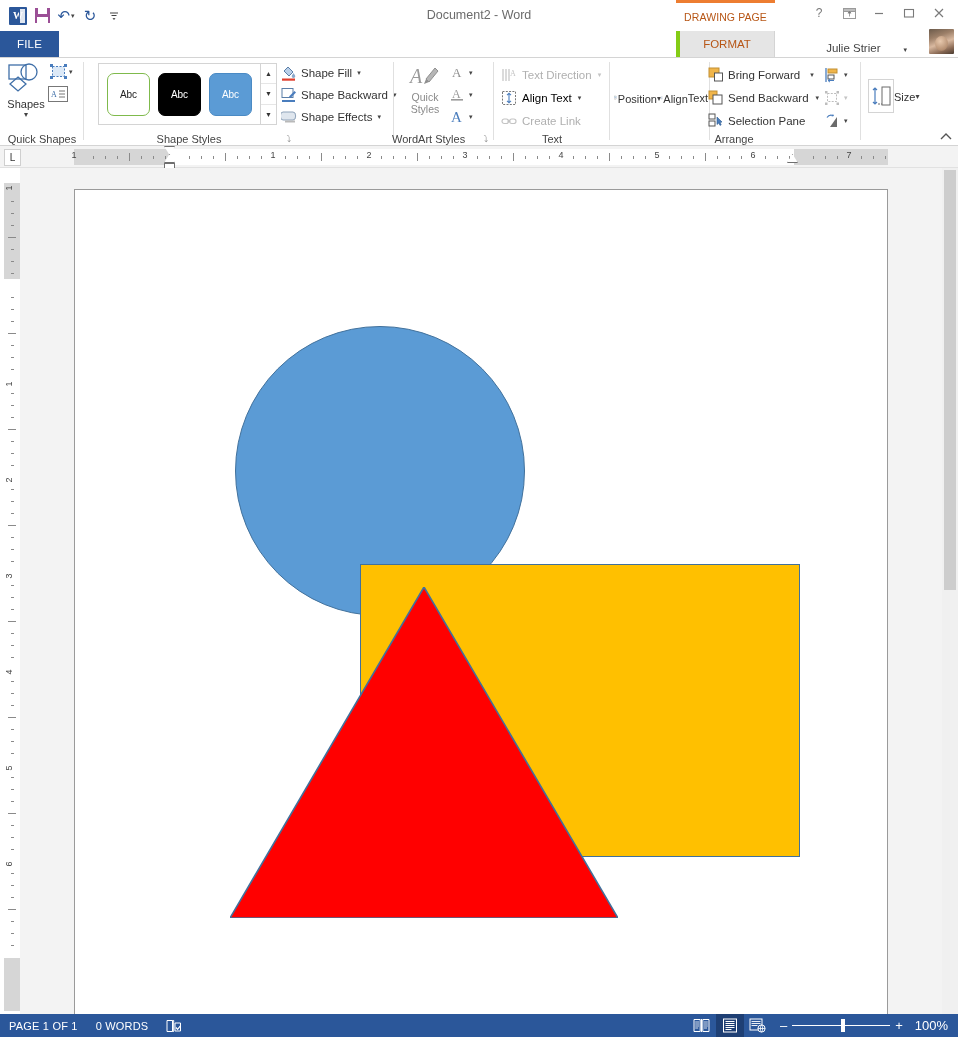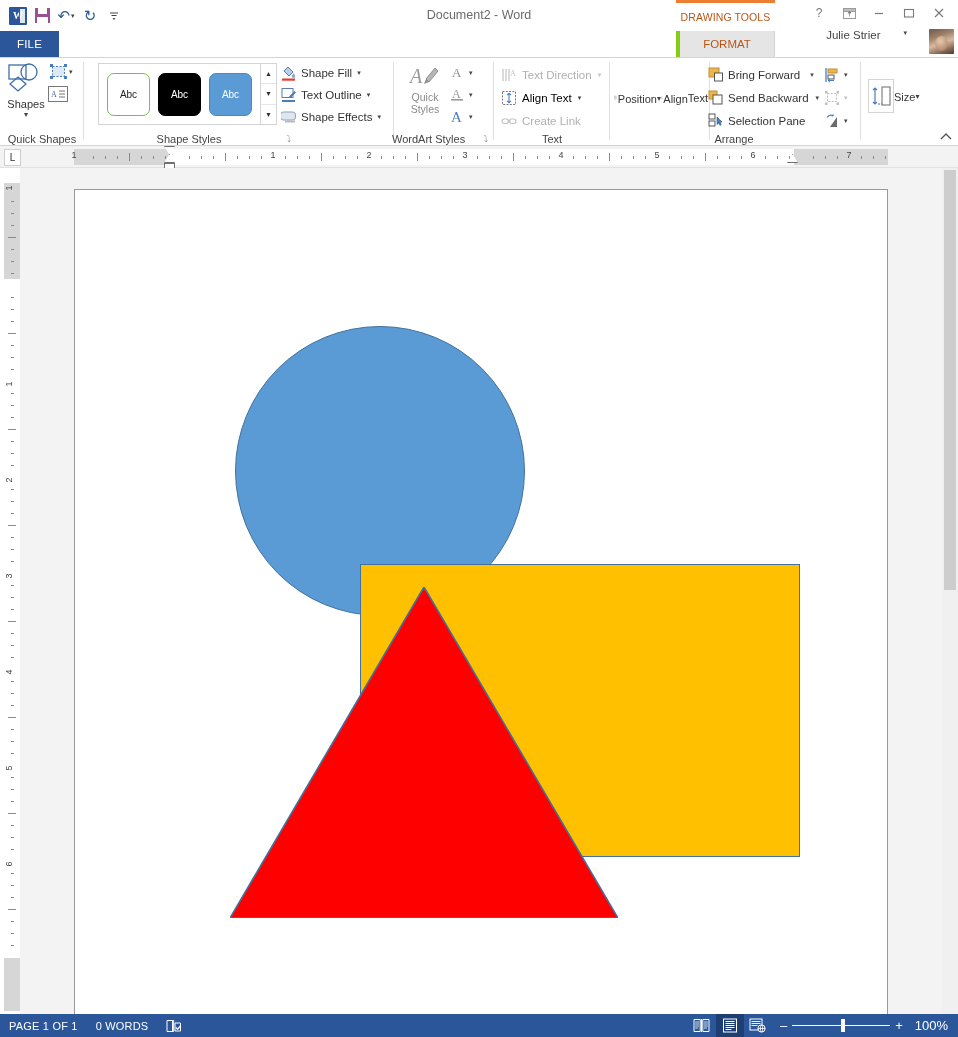--- a/index.html
+++ b/index.html
@@ -68,21 +68,21 @@
     padding: 0 11px; height: 26px; display: flex; align-items: center;
     font-size: 11.5px; color: #444; letter-spacing: .1px; white-space: nowrap;
   }
   .tab-format-wrap {
     position: absolute; left: 676px; top: 0; width: 99px; height: 26px;
     display: flex; align-items: center; justify-content: center;
     font-size: 11.5px; color: #b75616; background: #e5e5e5;
     border-left: 4px solid #84cc16; border-right: 1px solid #d4d4d4;
   }
   .user-area {
-    position: absolute; right: 4px; top: 29px; display: flex; align-items: flex-start; gap: 22px;
+    position: absolute; right: 4px; top: 29px; display: flex; align-items: flex-end; gap: 22px;
   }
   .user-name { font-size: 11.5px; color: #444; }
   .avatar {
     width: 25px; height: 25px; border-radius: 1px; overflow: hidden;
     background: linear-gradient(160deg,#6b5a4a 0%, #9c7f68 30%, #d9b9a0 55%, #8a6a55 80%, #4a3b30 100%);
     position: relative;
   }
   .avatar:after {
     content:""; position:absolute; left:6px; top:7px; width:13px; height:15px; border-radius:50%;
     background: radial-gradient(circle at 40% 35%, #e8c9ae, #b58f72 70%, #7d6150);
@@ -290,21 +290,21 @@
       <div class="qat-btn">
           <span class="arrow-ic">↻</span>
         </div>
       <div class="qat-btn">
         <svg width="10" height="10" viewBox="0 0 10 10">
             <path d="M1 2h8M2.5 4.5h5M4 7l1 1.5L6 7" stroke="#444" stroke-width="1" fill="none"></path>
           </svg>
       </div>
     </div>
 
-    <div class="drawing-tools-tab">DRAWING TOOLS</div>
+    <div class="drawing-tools-tab">DRAWING PAGE</div>
 
     <div class="winctrls">
       <div class="winbtn">?</div>
       <div class="winbtn">
         <svg width="13" height="13" viewBox="0 0 13 13">
             <rect x="0.5" y="1.5" width="12" height="10" stroke="#9a9a9a" fill="none"></rect>
             <rect x="0.5" y="1.5" width="12" height="3" fill="#bdbdbd" stroke="#9a9a9a"></rect>
             <path d="M6.5 9.5V6m0-1.5 -1.6 1.6h3.2z" stroke="#7a7a7a" fill="#7a7a7a" stroke-width=".7"></path>
           </svg>
       </div>
@@ -394,21 +394,21 @@
           <span class="mini-caret">▾</span>
         </div>
         <div class="sl-row">
           <span class="sl-ic">
             <svg width="16" height="16" viewBox="0 0 16 16">
               <rect x="1" y="1.5" width="11" height="9" fill="#fff" stroke="#5a7ea8"></rect>
               <path d="M8 9.5L13.5 4l1.5 1.5L9.5 11z" fill="#4a7dbd"></path>
               <rect x="1" y="13" width="13" height="2" fill="#4a7dbd"></rect>
             </svg>
           </span>
-          <span>Text Outline</span>
+          <span>Shape Backward</span>
           <span class="mini-caret">▾</span>
         </div>
         <div class="sl-row">
           <span class="sl-ic">
             <svg width="16" height="16" viewBox="0 0 16 16">
               <path d="M2 3h10a2 3 0 0 1 0 8H2a2 3 0 0 1 0-8z" fill="#dfe6ee" stroke="#8fa3ba"></path>
               <path d="M4 12.5h10" stroke="#b9b9b9" stroke-width="2"></path>
             </svg>
           </span>
           <span>Shape Effects</span>

